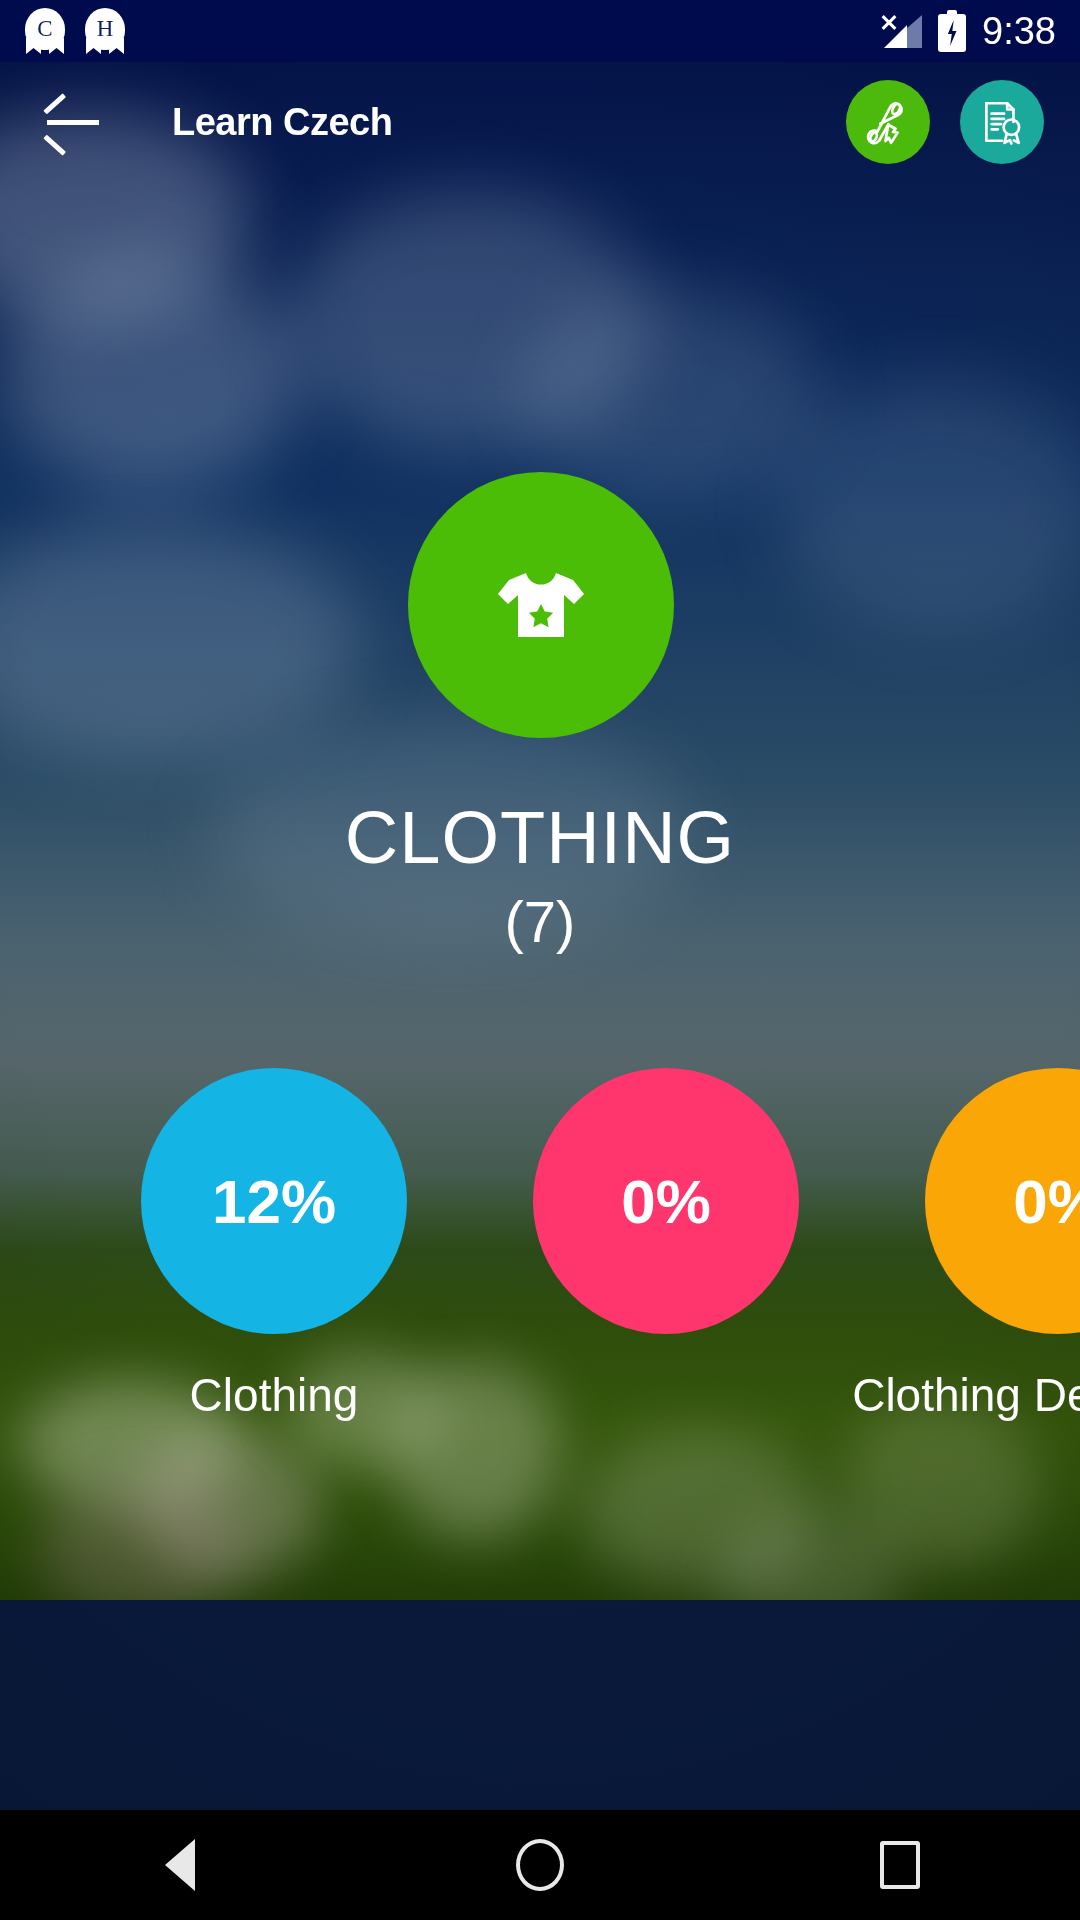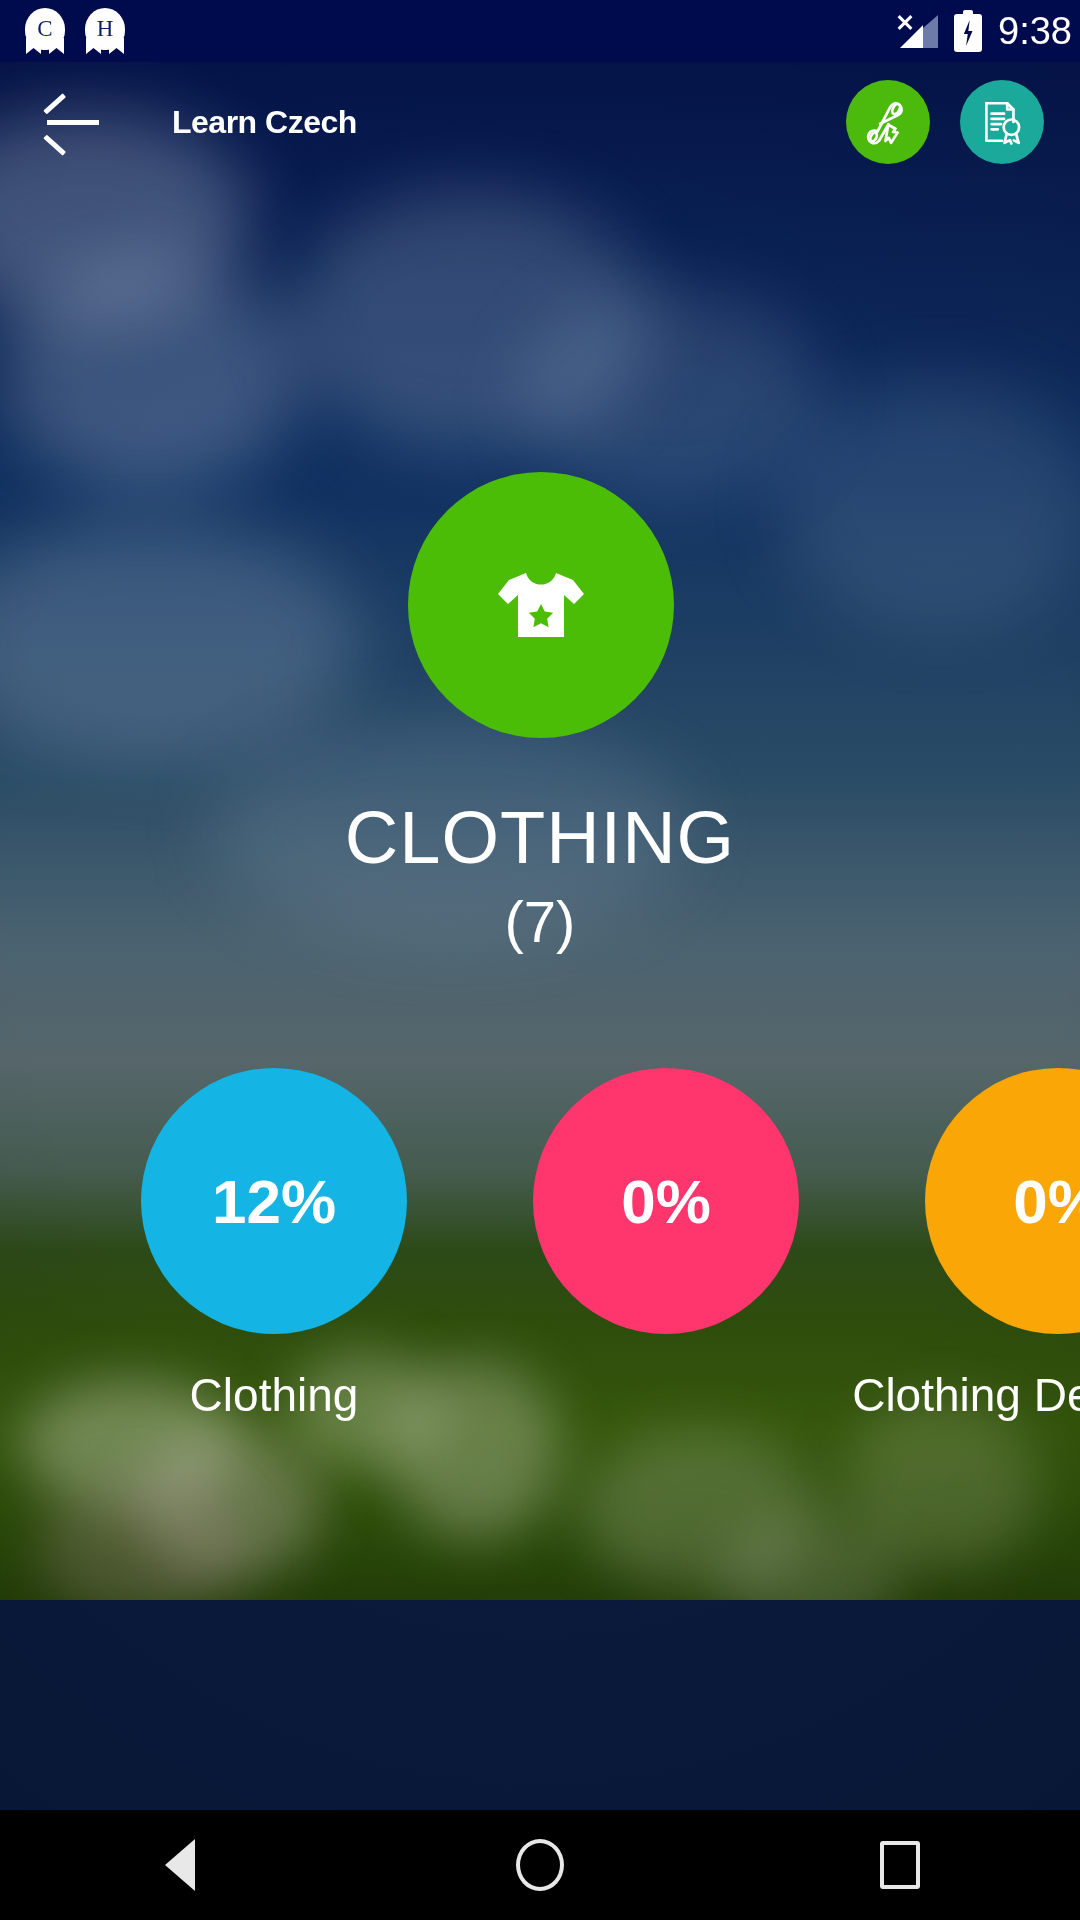--- a/index.html
+++ b/index.html
@@ -64,21 +64,21 @@
   }
   .notif-badge .tailL{ left:4px; clip-path:polygon(0 0,100% 0,100% 100%,50% 62%,0 100%); }
   .notif-badge .tailR{ right:4px; clip-path:polygon(0 0,100% 0,100% 100%,50% 62%,0 100%); }
   .notif-badge .ltr{
     position:absolute; left:0; top:0; width:46px; height:42px;
     display:flex; align-items:center; justify-content:center;
     font-family:"Liberation Serif", serif; font-size:23px; color:#0d1f63; font-weight:400;
     z-index:2;
   }
   #status-right{
-    margin-left:auto; display:flex; align-items:center; gap:16px; padding-right:8px;
+    margin-left:auto; display:flex; align-items:center; gap:16px; padding-right:24px;
   }
   #signal-icon{ width:44px; height:40px; position:relative; }
   #signal-icon .tri{
     position:absolute; right:0; bottom:3px; width:38px; height:33px;
     background:#6d7bab;
     clip-path:polygon(100% 0,100% 100%,0 100%);
   }
   #signal-icon .tri-fill{
     position:absolute; right:15px; bottom:3px; width:23px; height:23px;
     background:#fff;
@@ -119,21 +119,21 @@
   #back-arrow{ position:relative; width:58px; height:40px; }
   #back-arrow .shaft{
     position:absolute; left:4px; top:18px; width:52px; height:5px; background:#fff;
   }
   #back-arrow .h1,#back-arrow .h2{
     position:absolute; left:2px; width:26px; height:5px; background:#fff; border-radius:1px;
   }
   #back-arrow .h1{ top:8px; transform:rotate(-42deg); transform-origin:left center; }
   #back-arrow .h2{ top:32px; transform:rotate(42deg); transform-origin:left center; }
   #app-title{
-    color:#fff; font-size:32px; font-weight:bold; margin-left:50px; letter-spacing:-0.5px;
+    color:#fff; font-size:38px; font-weight:bold; margin-left:50px; letter-spacing:-0.5px;
   }
   #app-actions{ margin-left:auto; display:flex; align-items:center; gap:30px; padding-right:36px; }
   .action-fab{
     width:84px; height:84px; border-radius:50%;
     display:flex; align-items:center; justify-content:center; cursor:pointer;
   }
   #diploma-fab{ background:#4cba0d; }
   #certificate-fab{ background:#1aa99a; }
 
   

